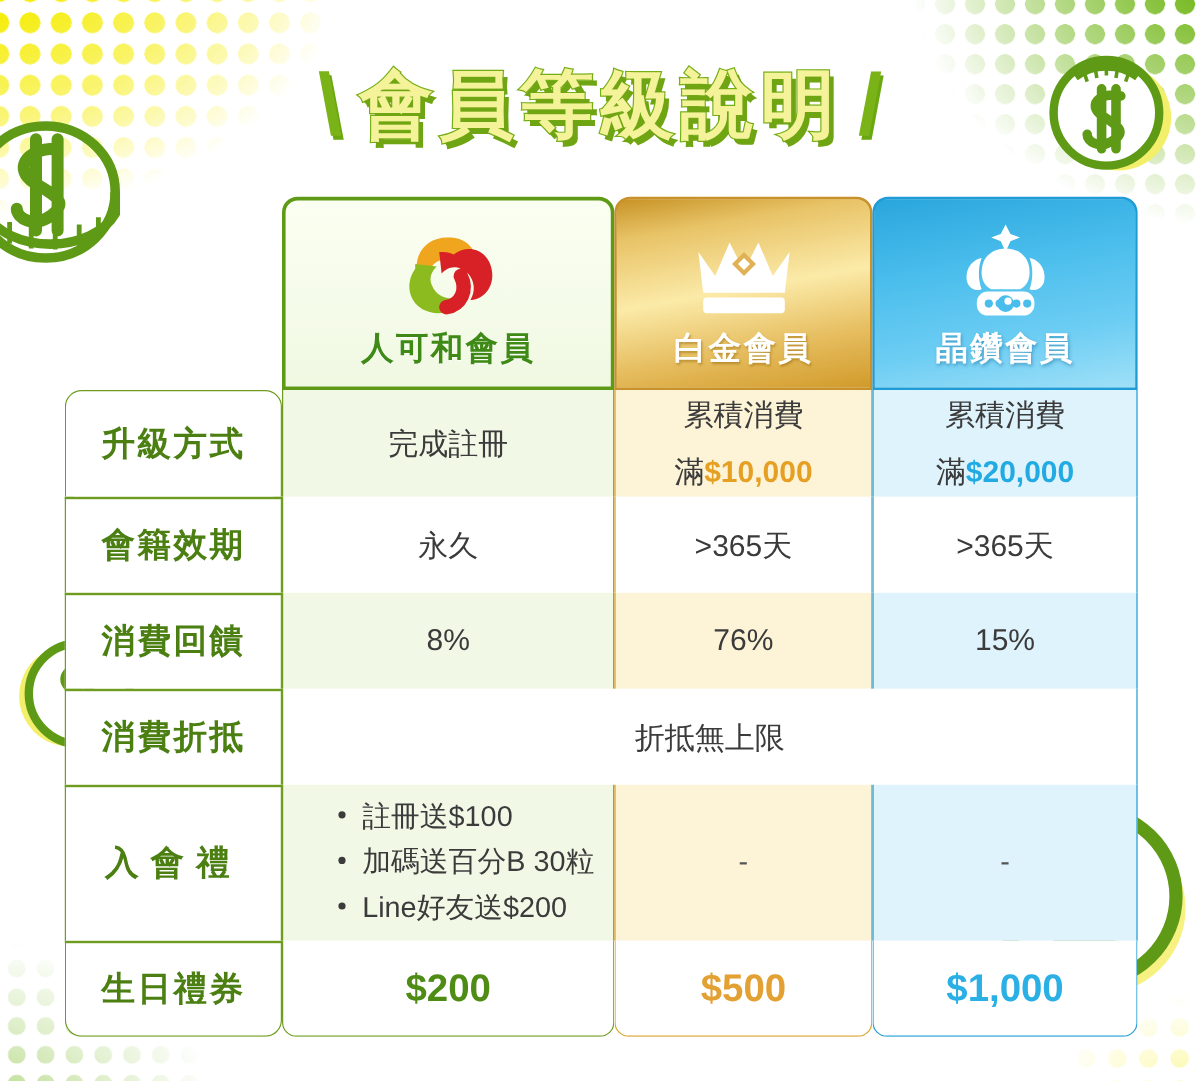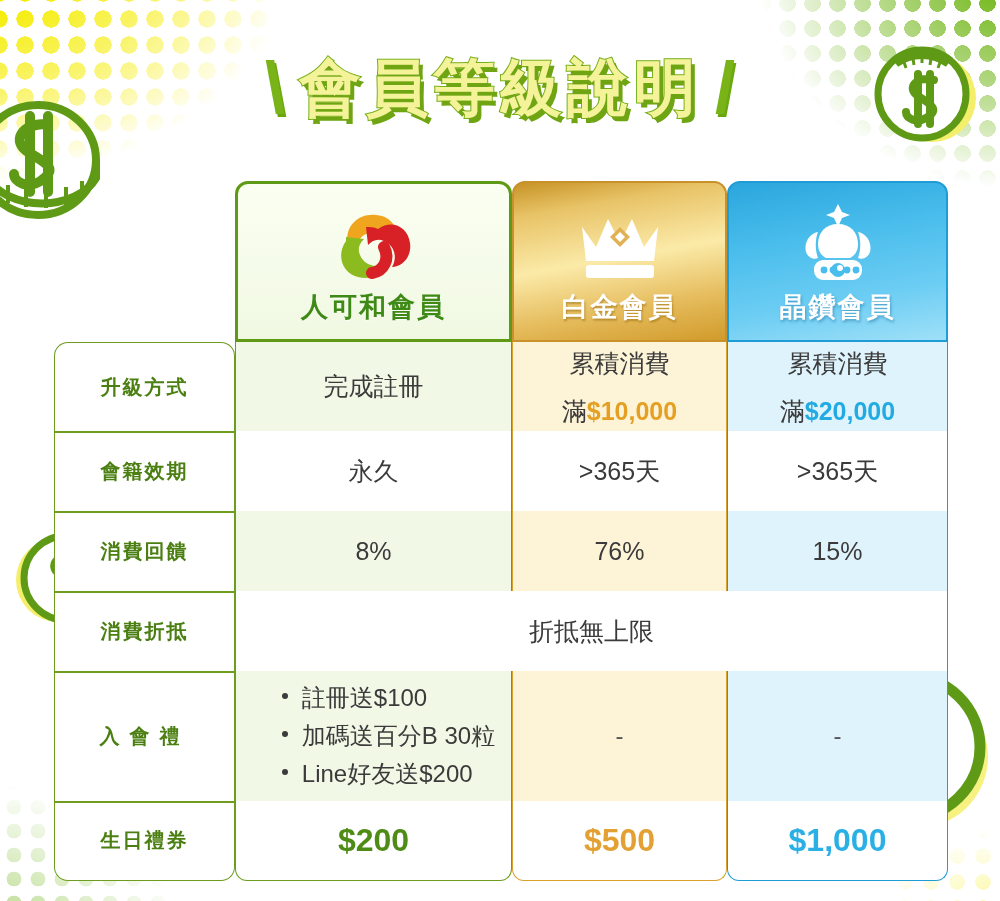--- a/index.html
+++ b/index.html
@@ -62,39 +62,39 @@
     color:#f4f39a;
     -webkit-text-stroke:2px #76ae16;
     paint-order:stroke fill;
     text-shadow:4px 5px 0 #6fa512;
     line-height:1.08;
     white-space:nowrap;
   }
 
   
   .table{
-    position:absolute;left:54px;top:181px;width:894px;height:524px;z-index:5;
+    position:absolute;left:54px;top:164px;width:894px;height:524px;z-index:5;
   }
   .grid{
     position:absolute;inset:0;
     display:grid;
     grid-template-columns:181px 277px 215px 221px;
     grid-template-rows:161px 89px 80px 80px 80px 130px 80px;
   }
   .cell{
     position:relative;
     display:flex;align-items:center;justify-content:center;
     text-align:center;
     font-size:25px;color:#3b3b3b;
     box-sizing:border-box;
   }
 
   
   .lbl{
-    color:#4b7f12;font-weight:bold;font-size:20px;letter-spacing:2px;
+    color:#4b7f12;font-weight:bold;font-size:28px;letter-spacing:2px;
     border:1.6px solid #6d9c1f;border-top:none;border-bottom:none;
     background:#ffffff;
   }
   .lbl.first{border-top:1.6px solid #6d9c1f;border-top-left-radius:14px;border-top-right-radius:14px;}
   .lbl.last{border-bottom:1.6px solid #6d9c1f;border-bottom-left-radius:14px;border-bottom-right-radius:14px;}
   .lbl:not(.first)::before{
     content:"";position:absolute;left:-1px;right:-1px;top:0;height:1.6px;background:#6d9c1f;
   }
   .lbl.spaced{letter-spacing:10px;}
 

